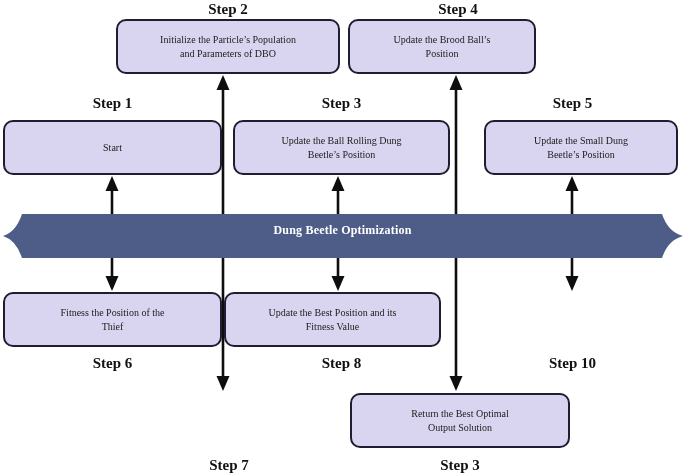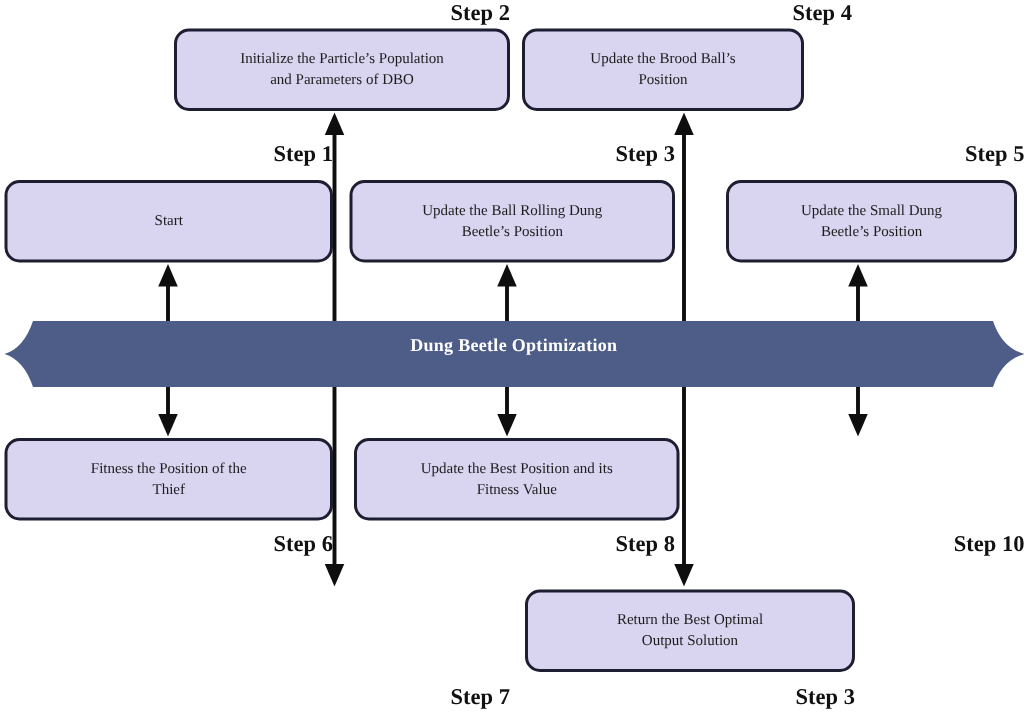--- a/index.html
+++ b/index.html
@@ -43,21 +43,21 @@
     text-align:center;
     white-space:pre-line;
     font-size:10px;
     line-height:1.32;
     color:var(--box-text);
     padding:2px 8px;
   }
   .step-label{
     position:absolute;
     z-index:2;
-    text-align:right;
+    text-align:center;
     font-weight:bold;
     font-size:15px;
     line-height:18px;
     color:var(--label-text);
   }
   .ribbon-label{
     position:absolute;
     z-index:2;
     left:0;
     top:214px;
@@ -132,21 +132,21 @@
   <div class="step-label" style="left:233px;top:94px;width:217px;">Step 3</div>
   <div class="box" style="left:233px;top:120px;width:217px;">Update the Ball Rolling Dung
 Beetle’s Position</div>
   <div class="step-label" style="left:462px;top:94px;width:221px;">Step 5</div>
   <div class="box" style="left:484px;top:120px;width:194px;">Update the Small Dung
 Beetle’s Position</div>
 
   <div class="box" style="left:3px;top:292px;width:219px;">Fitness the Position of the
 Thief</div>
   <div class="step-label" style="left:3px;top:354px;width:219px;">Step 6</div>
-  <div class="box" style="left:236px;top:292px;width:217px;">Update the Best Position and its
+  <div class="box" style="left:224px;top:292px;width:217px;">Update the Best Position and its
 Fitness Value</div>
   <div class="step-label" style="left:233px;top:354px;width:217px;">Step 8</div>
   <div class="step-label" style="left:462px;top:354px;width:221px;">Step 10</div>
 
   <div class="step-label" style="left:118px;top:456px;width:222px;">Step 7</div>
   <div class="box" style="left:350px;top:393px;width:220px;">Return the Best Optimal
 Output Solution</div>
   <div class="step-label" style="left:350px;top:456px;width:220px;">Step 3</div>
 
 </div>

